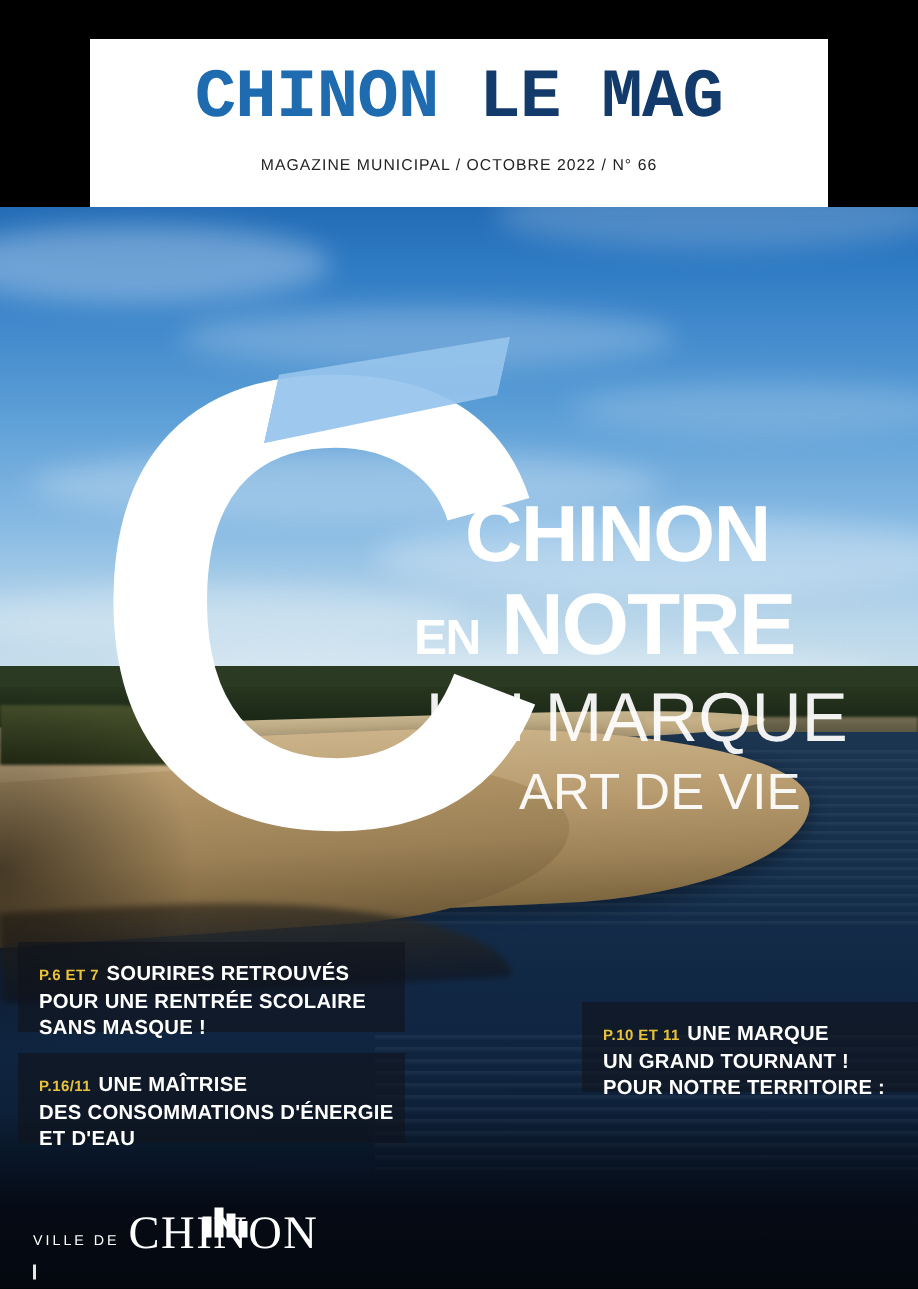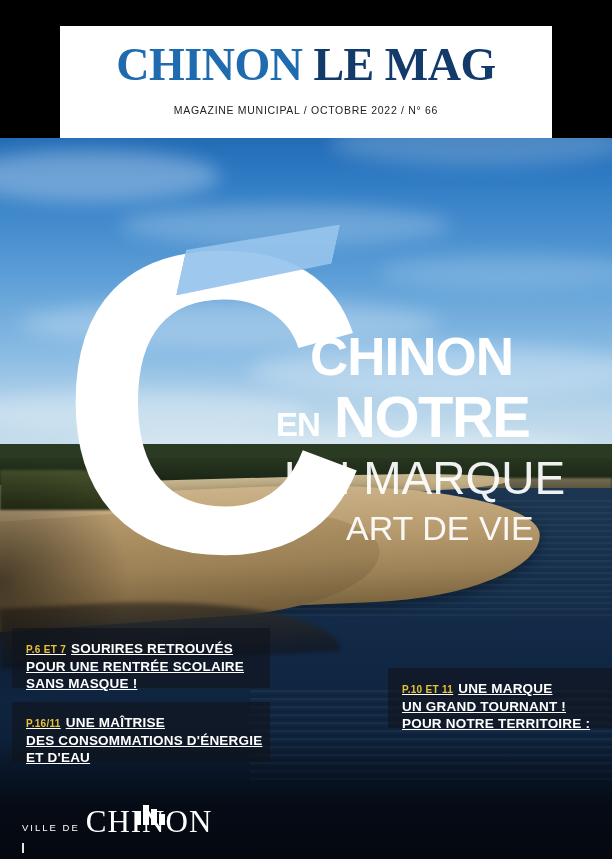--- a/index.html
+++ b/index.html
@@ -192,21 +192,21 @@
   .masthead {
     position: absolute;
     left: 60px; top: 26px;
     width: 492px; height: 112px;
     background: #fff;
     text-align: center;
   }
   .masthead-title {
     margin: 0;
     padding-top: 16px;
-    font-family: Liberation Serif, serif;
+    font-family: Liberation Mono, monospace;
     font-weight: bold;
     font-size: 46px;
     letter-spacing: -0.5px;
     line-height: 1;
     color: #123a6b;
     white-space: nowrap;
   }
   .masthead-title .mt-1 { color: #1f6bb0; }
   .masthead-title .mt-2 { color: #123a6b; }
   .masthead-sub {
@@ -305,21 +305,20 @@
   }
 
   
   .teaser {
     position: absolute;
     background: rgba(16,20,28,0.62);
     color: #fff;
     padding: 12px 14px 13px 14px;
     box-sizing: border-box;
     line-height: 17px;
-    text-decoration: underline;
   }
   .teaser .tline {
     font-size: 13.5px;
     font-weight: bold;
     letter-spacing: 0.2px;
     white-space: nowrap;
   }
   .teaser .pnum {
     font-size: 10px;
     font-weight: bold;

